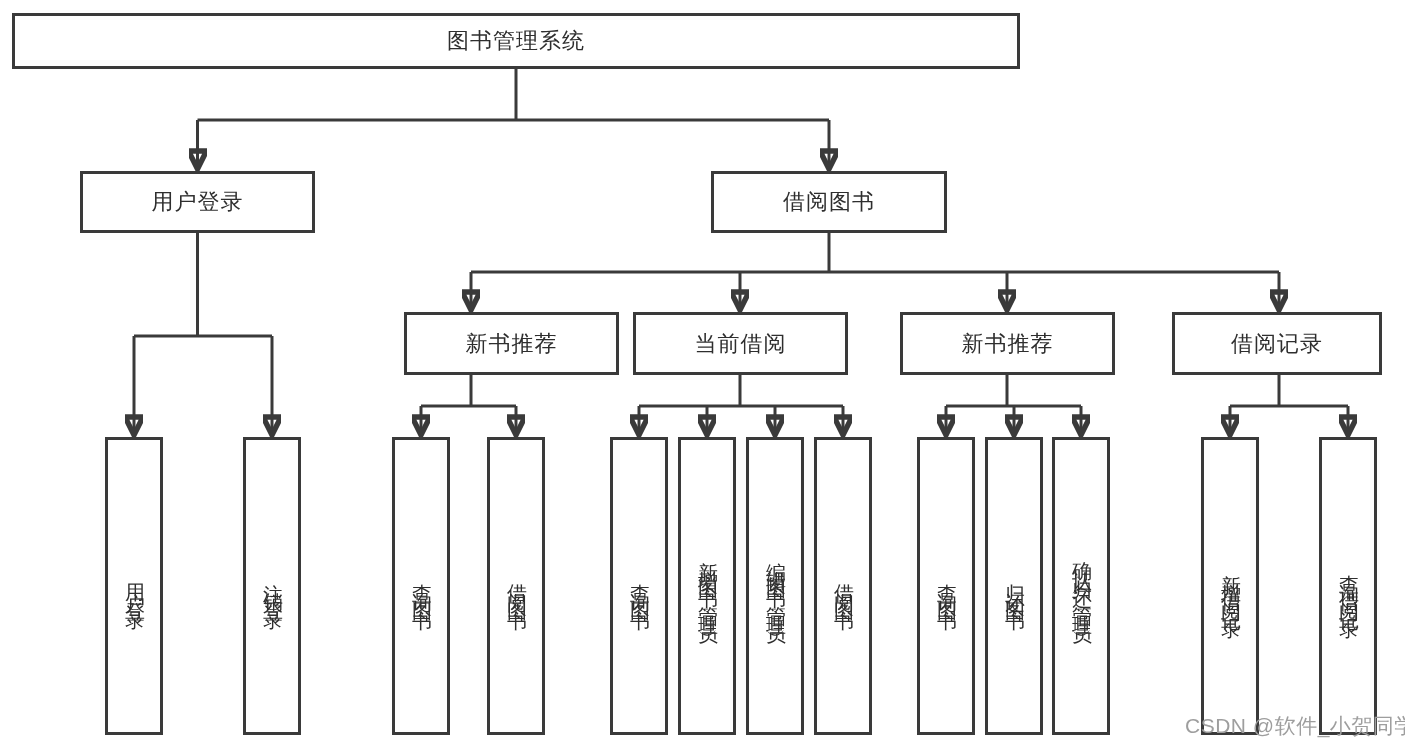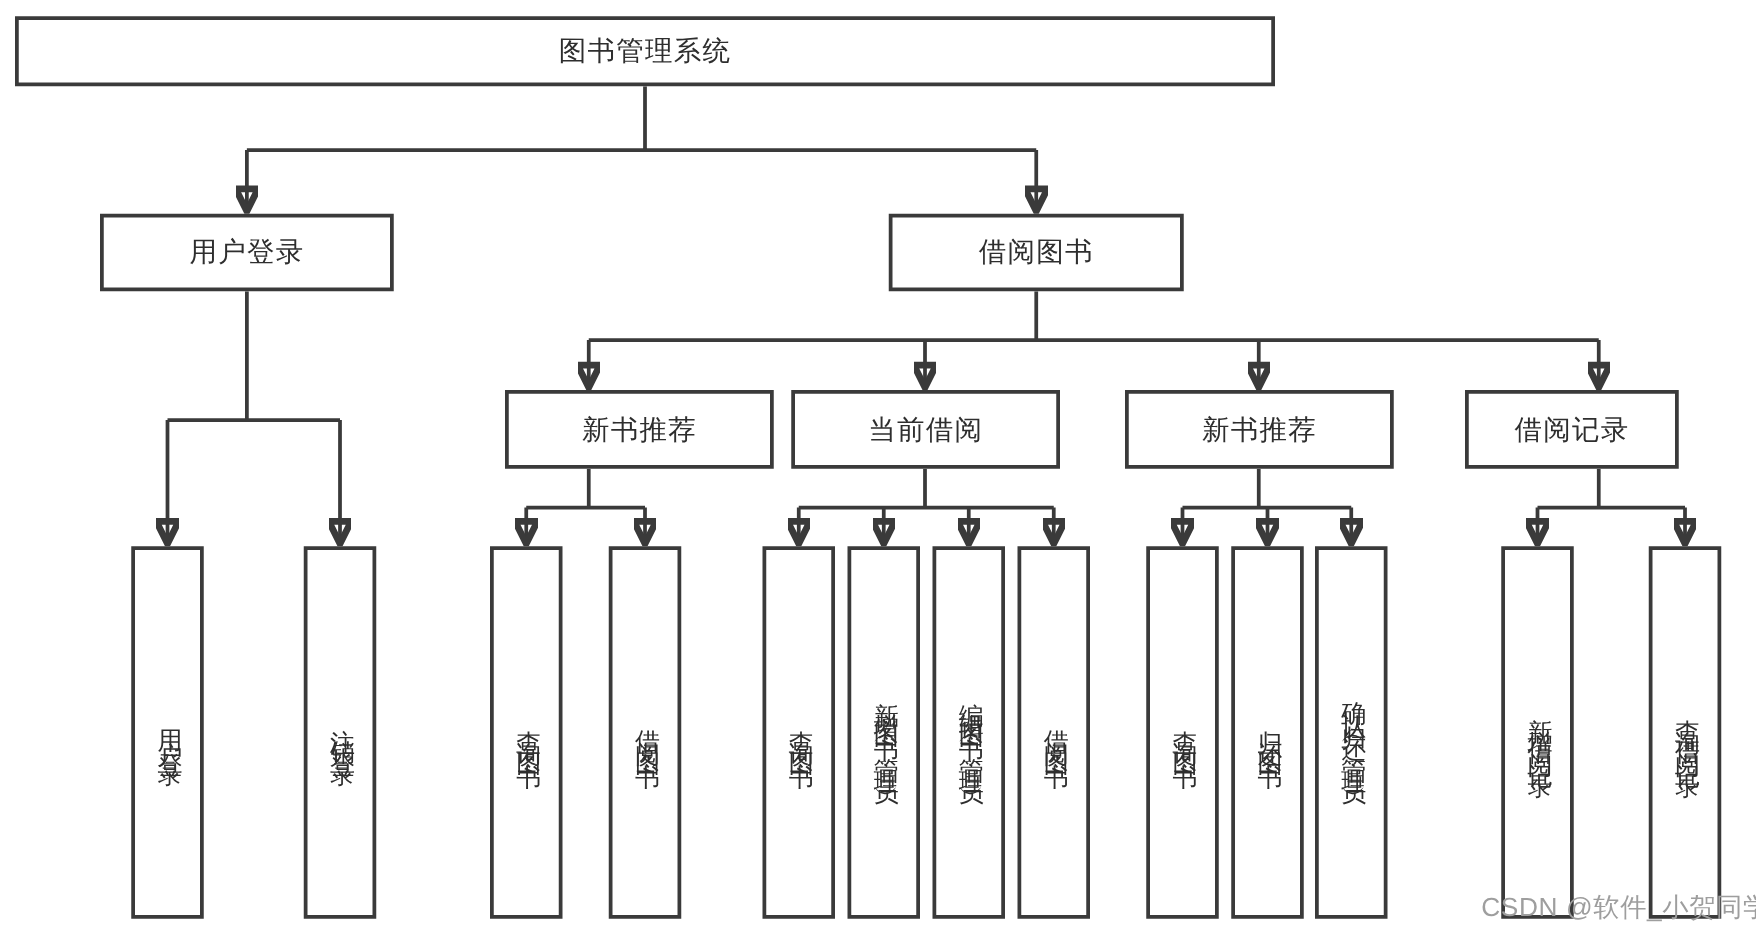--- a/index.html
+++ b/index.html
@@ -92,21 +92,21 @@
   </svg>
 
   <div class="box hbox" style="left:12px; top:13px; width:1008px; height:56px;">图书管理系统</div>
 
   <div class="box hbox" style="left:80px; top:171px; width:235px; height:62px;">用户登录</div>
   <div class="box hbox" style="left:711px; top:171px; width:236px; height:62px;">借阅图书</div>
 
   <div class="box hbox" style="left:364px; top:312px; width:215px; height:63px;margin-left:40px;">新书推荐</div>
   <div class="box hbox" style="left:633px; top:312px; width:215px; height:63px;">当前借阅</div>
   <div class="box hbox" style="left:900px; top:312px; width:215px; height:63px;">新书推荐</div>
-  <div class="box hbox" style="left:1172px; top:312px; width:171px; height:63px;">借阅记录</div>
+  <div class="box hbox" style="left:1172px; top:312px; width:210px; height:63px;">借阅记录</div>
 
   <div class="box vbox" style="left:105px; top:437px; width:58px; height:298px;">用户登录</div>
   <div class="box vbox" style="left:243px; top:437px; width:58px; height:298px;">注销登录</div>
 
   <div class="box vbox" style="left:392px; top:437px; width:58px; height:298px;">查询图书</div>
   <div class="box vbox" style="left:487px; top:437px; width:58px; height:298px;">借阅图书</div>
 
   <div class="box vbox" style="left:610px; top:437px; width:58px; height:298px;">查询图书</div>
   <div class="box vbox" style="left:678px; top:437px; width:58px; height:298px;">新增图书（管理员）</div>
   <div class="box vbox" style="left:746px; top:437px; width:58px; height:298px;">编辑图书（管理员）</div>

